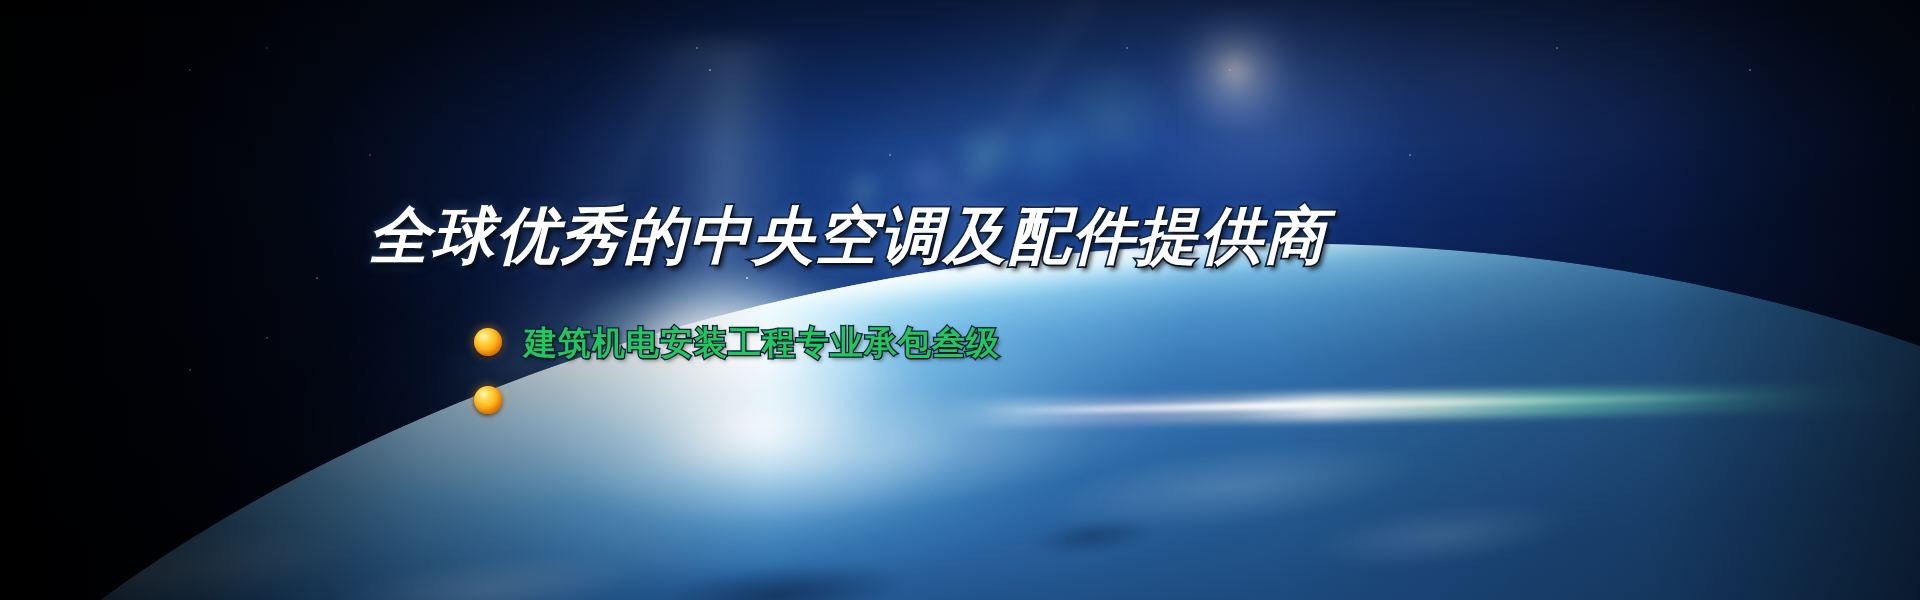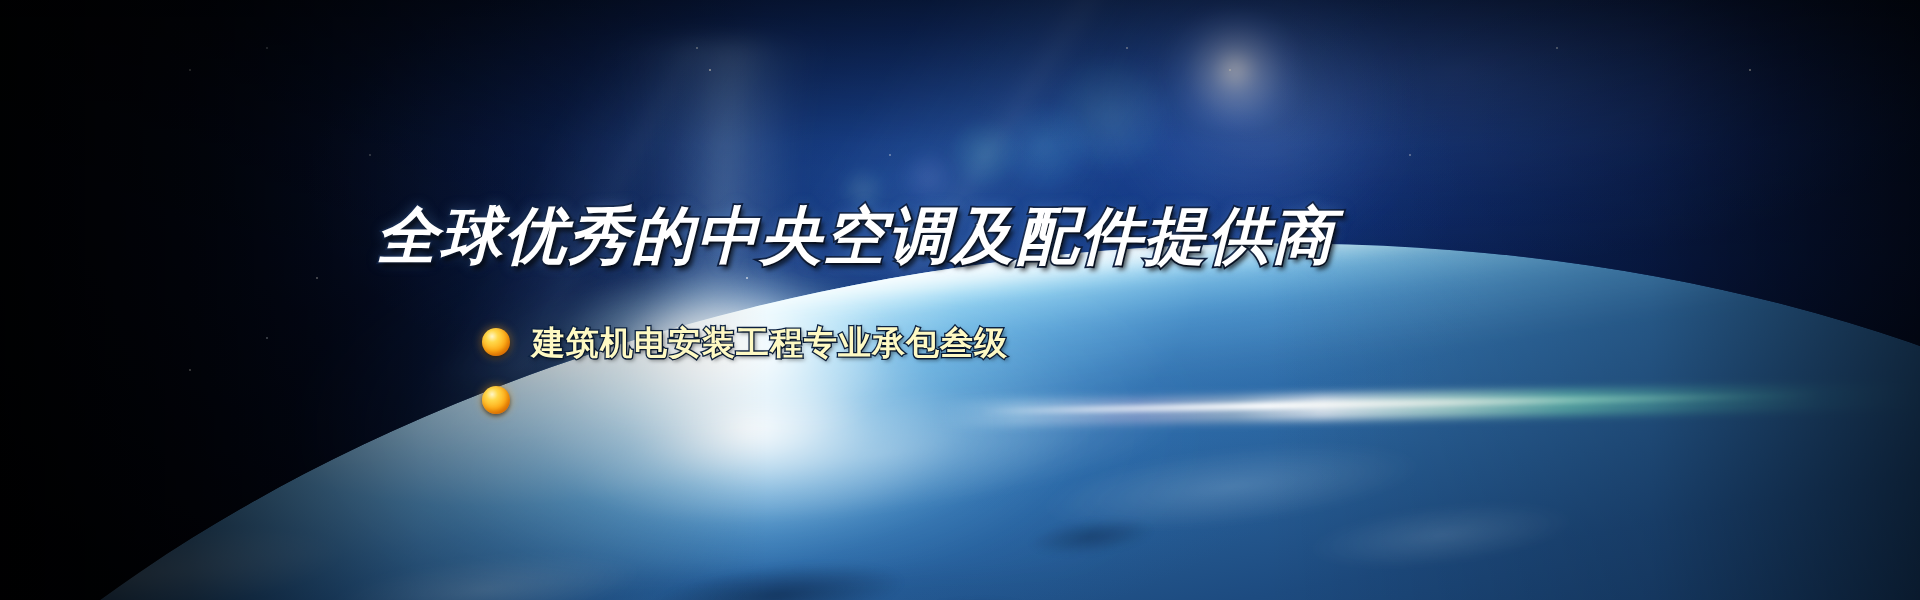--- a/index.html
+++ b/index.html
@@ -258,21 +258,20 @@
     mix-blend-mode: screen;
     transform: rotate(-1.1deg);
     pointer-events: none;
   }
 
   
   .content {
     position: absolute;
     left: 0; top: 0; right: 0; bottom: 0;
     z-index: 40;
-    margin-left: 8px;
   }
 
   .headline {
     position: absolute;
     left: 368px;
     top: 205px;
     font-size: 62px;
     line-height: 1;
     font-weight: 700;
     font-style: italic;
@@ -306,21 +305,21 @@
     box-shadow:
       0 2px 4px rgba(0,0,0,.55),
       0 0 10px rgba(255,170,40,.55),
       inset -2px -3px 5px rgba(180,80,0,.45);
     margin-right: 22px;
   }
   .bullet-text {
     font-size: 33px;
     font-weight: 700;
     line-height: 1;
-    color: #fef9c3;
+    color: #22c55e;
     white-space: nowrap;
     letter-spacing: 1px;
     -webkit-text-stroke: 2.6px #0d2344;
     paint-order: stroke fill;
     text-shadow: 2px 2px 4px rgba(0,0,0,.55);
   }
 </style>
 </head>
 <body>
 

